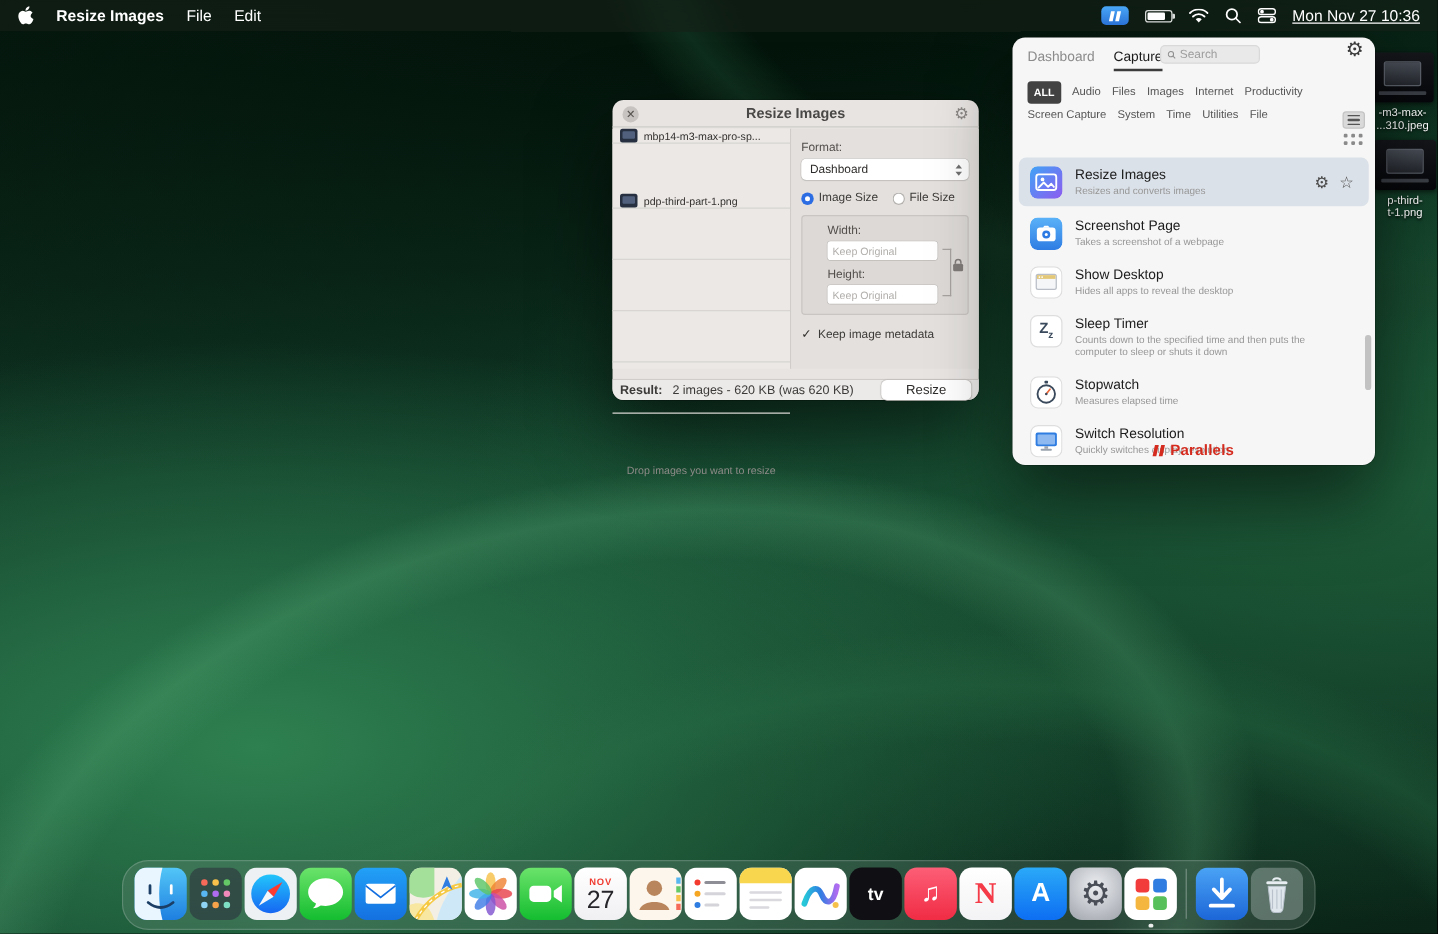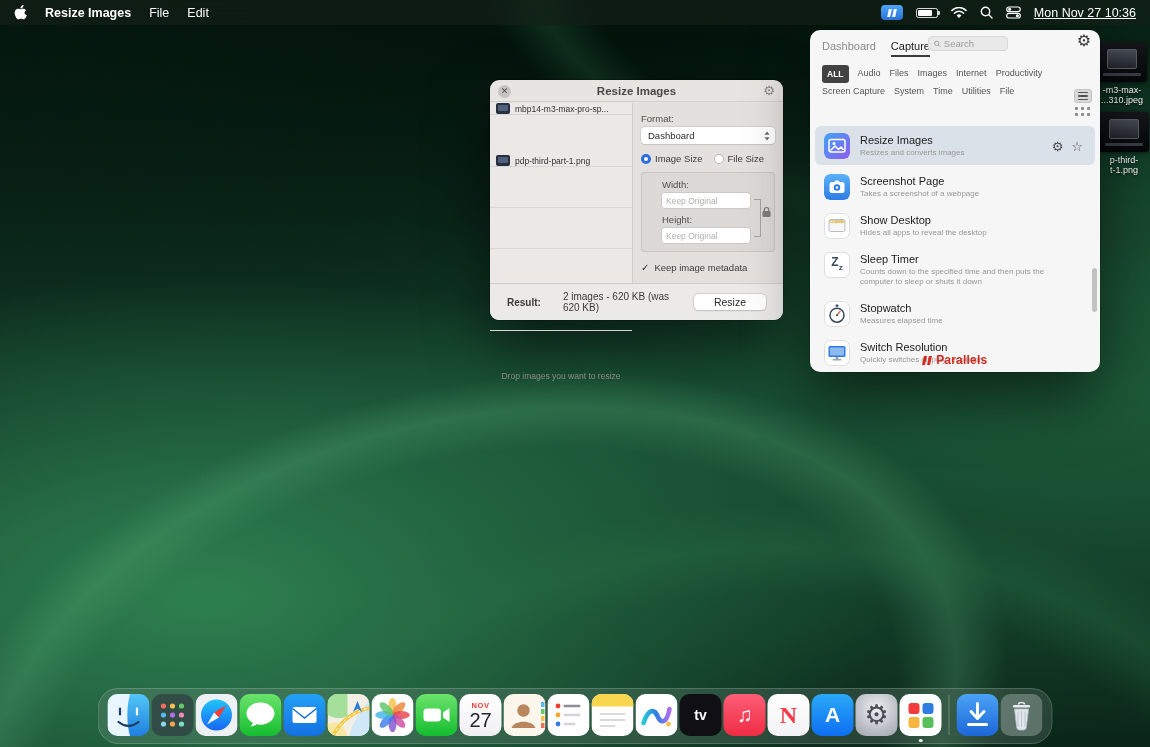--- a/index.html
+++ b/index.html
@@ -75,22 +75,22 @@
   .rw-group { background:#dcd9d6; border:1px solid #c8c5c2; border-radius:3px; padding:6px 24px 8px 20px; position:relative; }
   .rw-field input { width:88px; height:15px; border:none; box-shadow:0 0 0 .5px #bdbab7; border-radius:2.5px;
     background:#fff; font-size:8.5px; padding:0 4px; color:#33312f; font-family:inherit; }
   .rw-field input::placeholder { color:#b2afac; }
   .rw-field + .rw-field { margin-top:6px; }
   .bracket { position:absolute; right:13px; top:26px; bottom:14px; width:7px;
     border:1px solid #a5a29f; border-left:none; }
   .lock { position:absolute; right:3px; top:50%; transform:translateY(-50%); }
   .chk { display:flex; align-items:center; gap:5px; margin-top:10px; font-size:9.5px; color:#3c3a38; }
   .chk i { font-style:normal; font-size:10px; color:#2e2c2a; font-weight:700; }
-  .rw-foot { position:absolute; left:0; right:0; bottom:0; height:37px; border-top:1px solid #cfccc9;
-    background:#eceae8; border-radius:0 0 9px 9px; display:flex; align-items:center; padding:0 17px; gap:22px; }
+  .rw-foot { position:absolute; left:0; right:0; bottom:0; height:17px; border-top:1px solid #cfccc9;
+    background:#eceae8; border-radius:0 0 9px 9px; display:flex; align-items:center; padding:0 6px; gap:8px; }
   .rw-result-label { font-weight:700; font-size:10px; }
   .rw-result-val { font-size:10px; }
   .btn-resize { margin-left:auto; background:#fff; border-radius:4.5px; padding:2px 20px; font-size:10.5px; color:#2e2c2a;
     box-shadow:0 0 0 .5px #c3c0bd, 0 .5px 1.5px rgba(0,0,0,.18); }
 
   
   .tb { position:absolute; left:810px; top:30px; width:290px; height:342px; z-index:5;
     border-radius:10px; background:#f6f6f6; overflow:hidden;
     box-shadow:0 25px 60px rgba(0,0,0,.55), 0 0 0 .5px rgba(0,0,0,.25); }
   .tb-head { height:27px; display:flex; align-items:flex-end; gap:15px; padding:0 12px; position:relative; }

